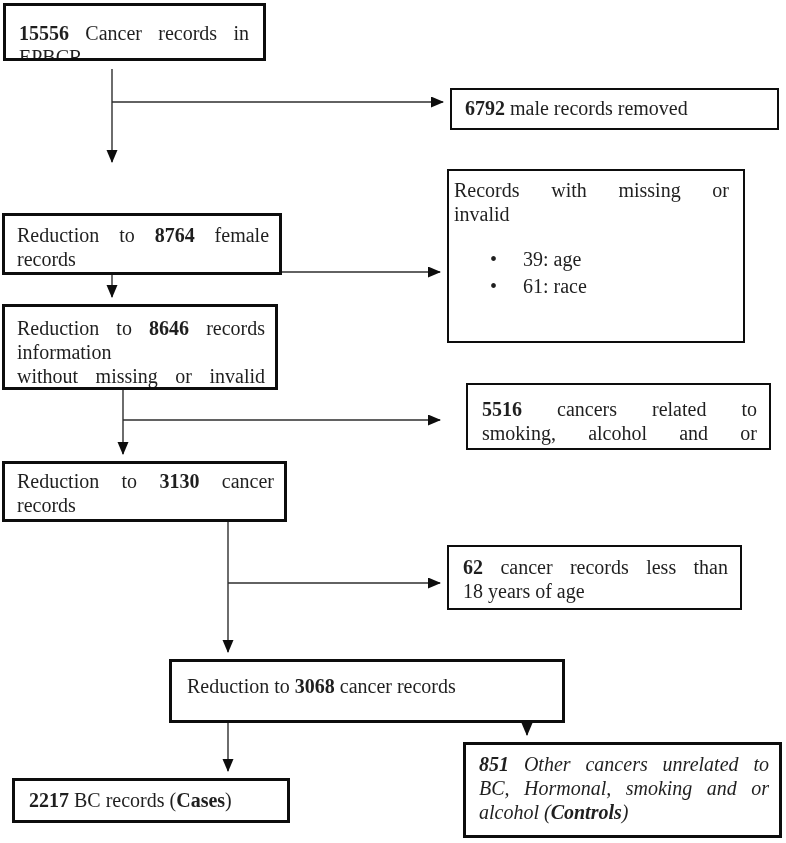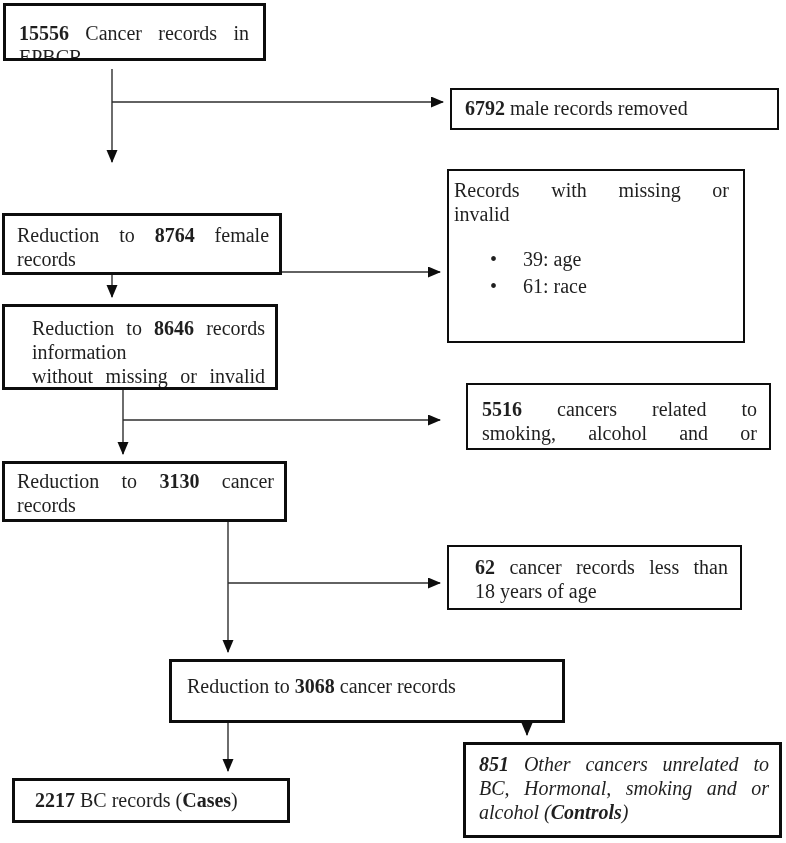--- a/index.html
+++ b/index.html
@@ -16,26 +16,26 @@
   }
   .thin{border-width:2px;}
   .ln{line-height:24px;white-space:nowrap;}
   .sp{white-space:normal;text-align:justify;text-align-last:justify;}
   .bold{font-weight:bold;}
   
   .b1 {left:3px;  top:3px;  width:263px;height:58px; padding:15px 14px 0 13px;}
   .b2 {left:450px;top:88px; width:329px;height:42px; padding:6px 12px 0 13px;}
   .b3 {left:2px;  top:169px;width:280px;height:62px; padding:7px 10px 0 12px;margin-top:44px;}
   .b4 {left:447px;top:169px;width:298px;height:174px;padding:7px 14px 0 5px;}
-  .b5 {left:2px;  top:304px;width:276px;height:86px; padding:9px 10px 0 27px;}
+  .b5 {left:2px;  top:304px;width:276px;height:86px; padding:9px 10px 0 12px;}
   .b6 {left:447px;top:383px;width:305px;height:67px; padding:12px 12px 0 14px;margin-left:19px;}
   .b7 {left:2px;  top:461px;width:285px;height:61px; padding:5px 10px 0 12px;}
-  .b8 {left:447px;top:545px;width:295px;height:65px; padding:8px 12px 0 26px;}
+  .b8 {left:447px;top:545px;width:295px;height:65px; padding:8px 12px 0 14px;}
   .b9 {left:169px;top:659px;width:396px;height:64px; padding:12px 10px 0 15px;}
-  .b10{left:12px; top:778px;width:278px;height:45px; padding:7px 10px 0 20px;}
+  .b10{left:12px; top:778px;width:278px;height:45px; padding:7px 10px 0 14px;}
   .b11{left:463px;top:742px;width:319px;height:96px; padding:7px 10px 0 13px;font-style:italic;}
   
   .bullets{margin-top:20px;}
   .bullet-row{line-height:27px;padding-left:36px;text-align:left;text-align-last:left;}
   .dot{display:inline-block;width:33px;}
 </style>
 </head>
 <body>
 
 <div id="canvas">

